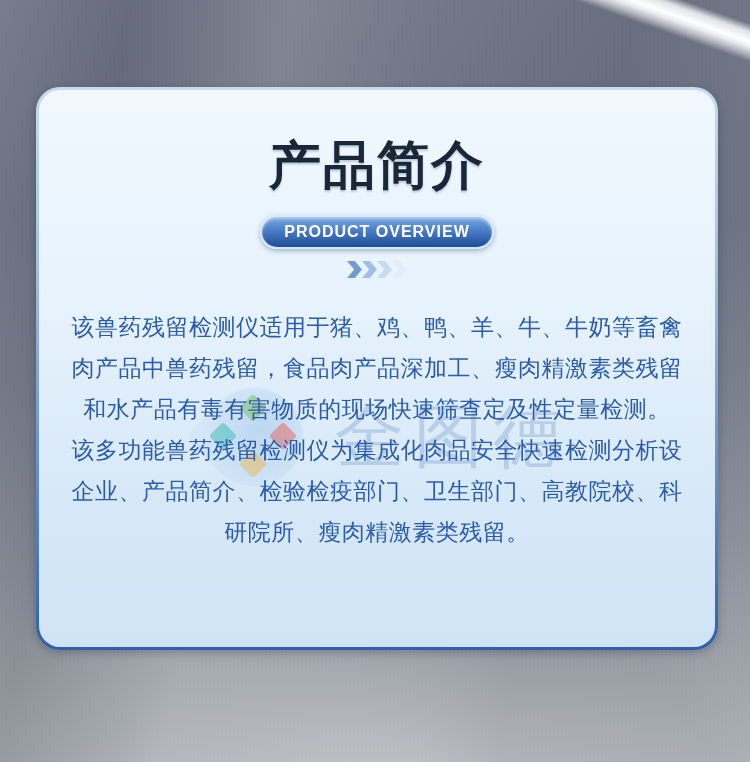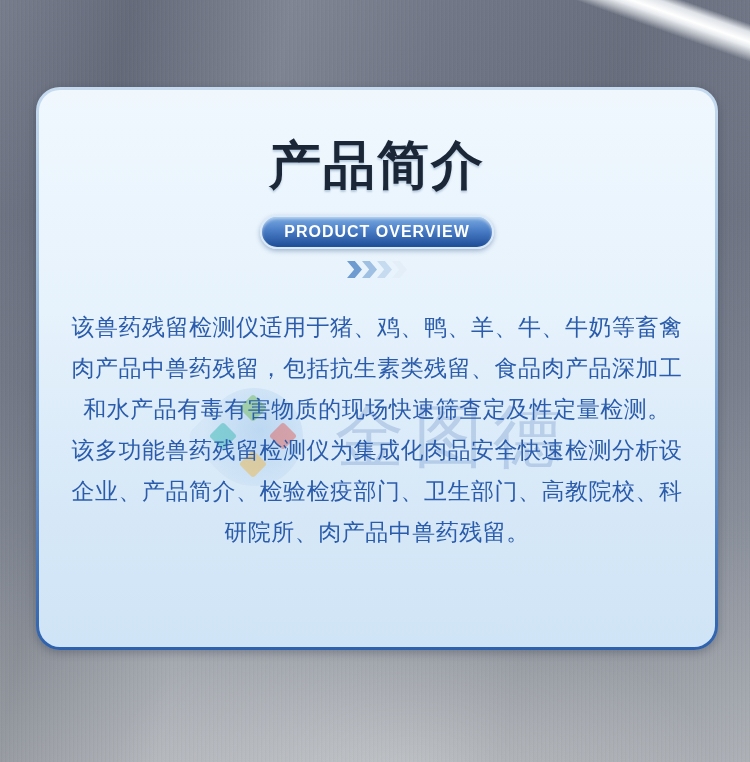--- a/index.html
+++ b/index.html
@@ -194,23 +194,23 @@
 
         <div class="chevrons">
           <span class="chev" style="background:#6f9cd0"></span>
           <span class="chev" style="background:#9fc0e2"></span>
           <span class="chev" style="background:#c6dbf0"></span>
           <span class="chev" style="background:#e3eef9"></span>
         </div>
 
         <div class="intro">
           <div class="intro-line">该兽药残留检测仪适用于猪、鸡、鸭、羊、牛、牛奶等畜禽</div>
-          <div class="intro-line">肉产品中兽药残留，包括抗生素类残留、食品肉产品深加工</div>
+          <div class="intro-line">肉产品中兽药残留，食品肉产品深加工、瘦肉精激素类残留</div>
           <div class="intro-line">和水产品有毒有害物质的现场快速筛查定及性定量检测。</div>
           <div class="intro-line">该多功能兽药残留检测仪为集成化肉品安全快速检测分析设</div>
           <div class="intro-line">企业、产品简介、检验检疫部门、卫生部门、高教院校、科</div>
-          <div class="intro-line">研院所、肉产品中兽药残留。</div>
+          <div class="intro-line">研院所、瘦肉精激素类残留。</div>
         </div>
       </div>
 
     </div>
   </section>
 </div>
 
 </body></html>

